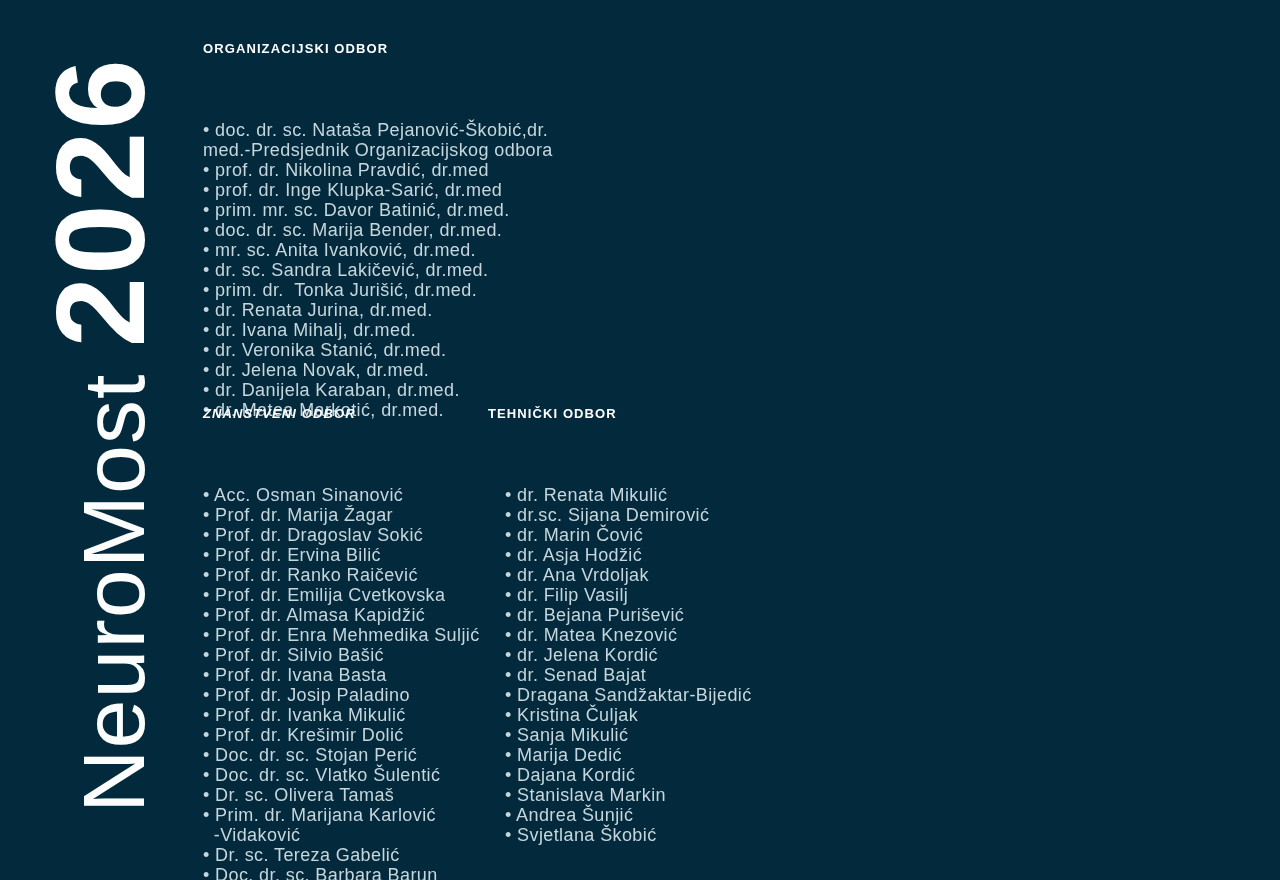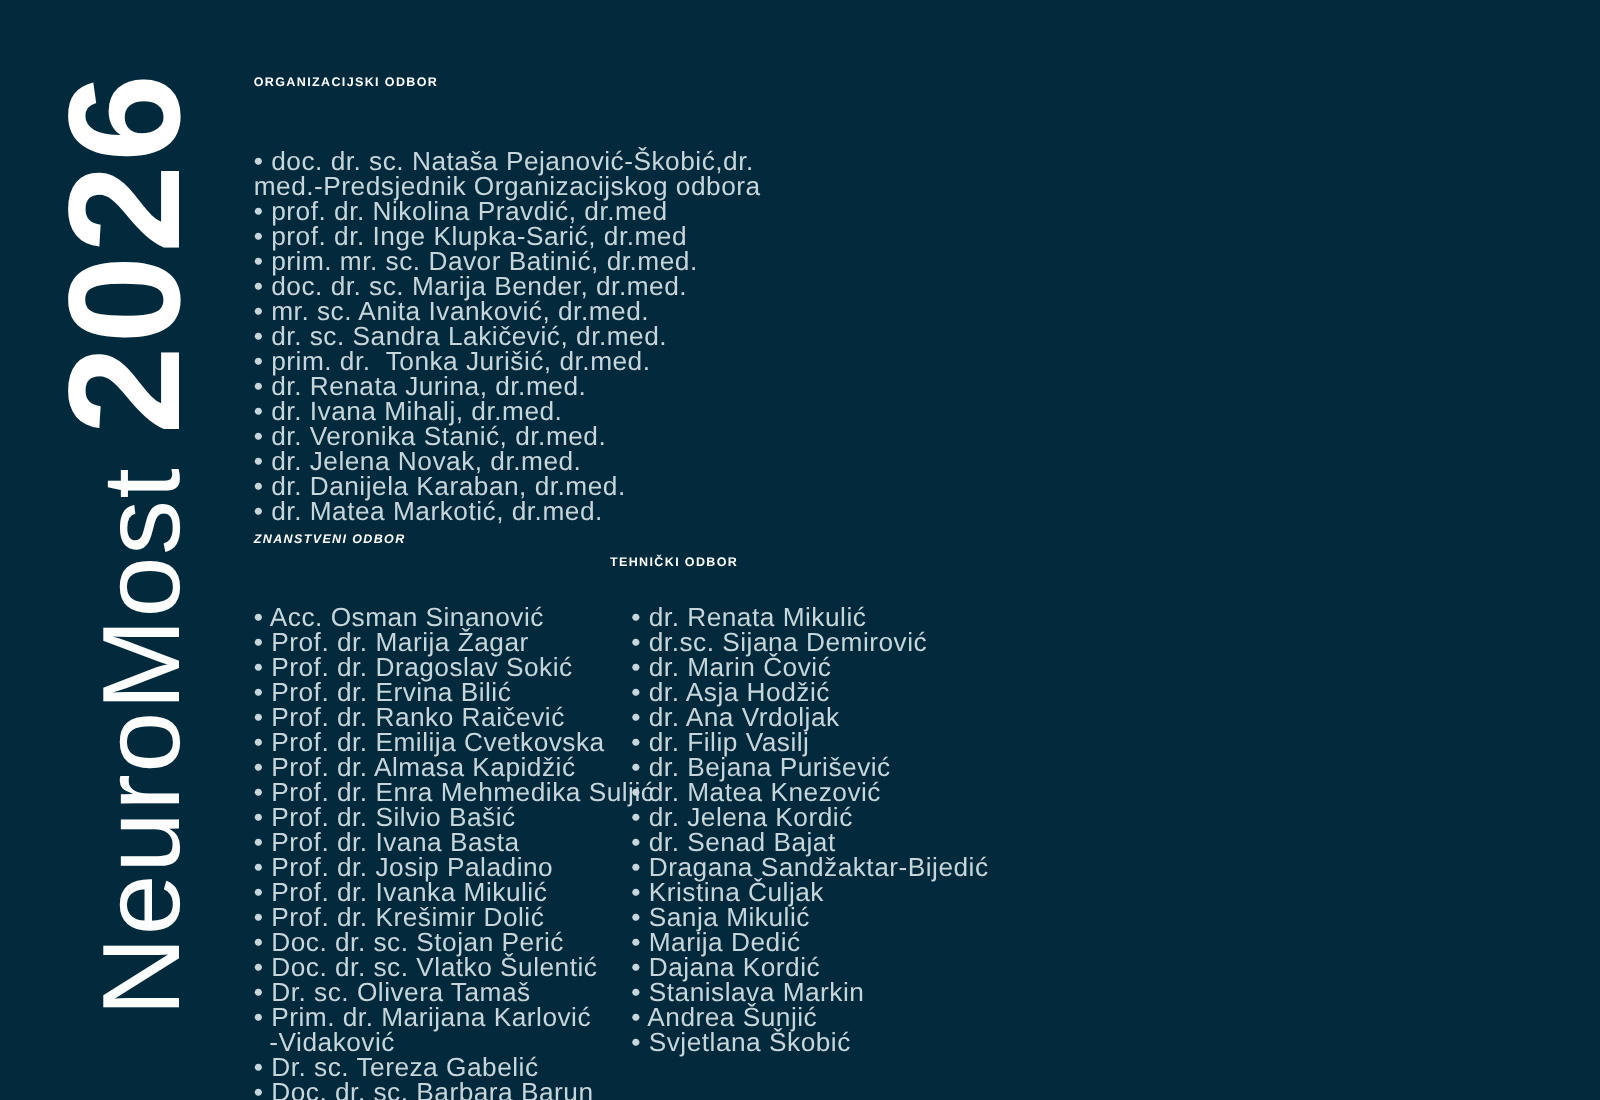--- a/index.html
+++ b/index.html
@@ -32,33 +32,32 @@
   .t-year {
     font-size: 127px;
     font-weight: 700;
     color: #ffffff;
     letter-spacing: 2px;
     margin-left: 26px;
   }
   
   .section-title {
     position: absolute;
-    font-size: 10px;
+    font-size: 13px;
     font-weight: 700;
     color: #ffffff;
     letter-spacing: 1.1px;
-    margin-top: 20px;
   }
   #org-title  { left: 203px; top: 41px; }
   #znan-title { left: 203px; top: 406px; font-style: italic; }
-  #teh-title  { left: 488px; top: 425px; }
+  #teh-title  { left: 488px; top: 406px; }
   
   .list {
     position: absolute;
-    font-size: 21px;
+    font-size: 18px;
     line-height: 20px;
     color: #c7d6dc;
     letter-spacing: 0.4px;
     white-space: pre;
   }
   #org-list  { left: 203px; top: 80px; }
   #znan-list { left: 203px; top: 445px; }
   #teh-list  { left: 488px; top: 445px; margin-left: 17px; }
   .line { height: 20px; }
 </style>

